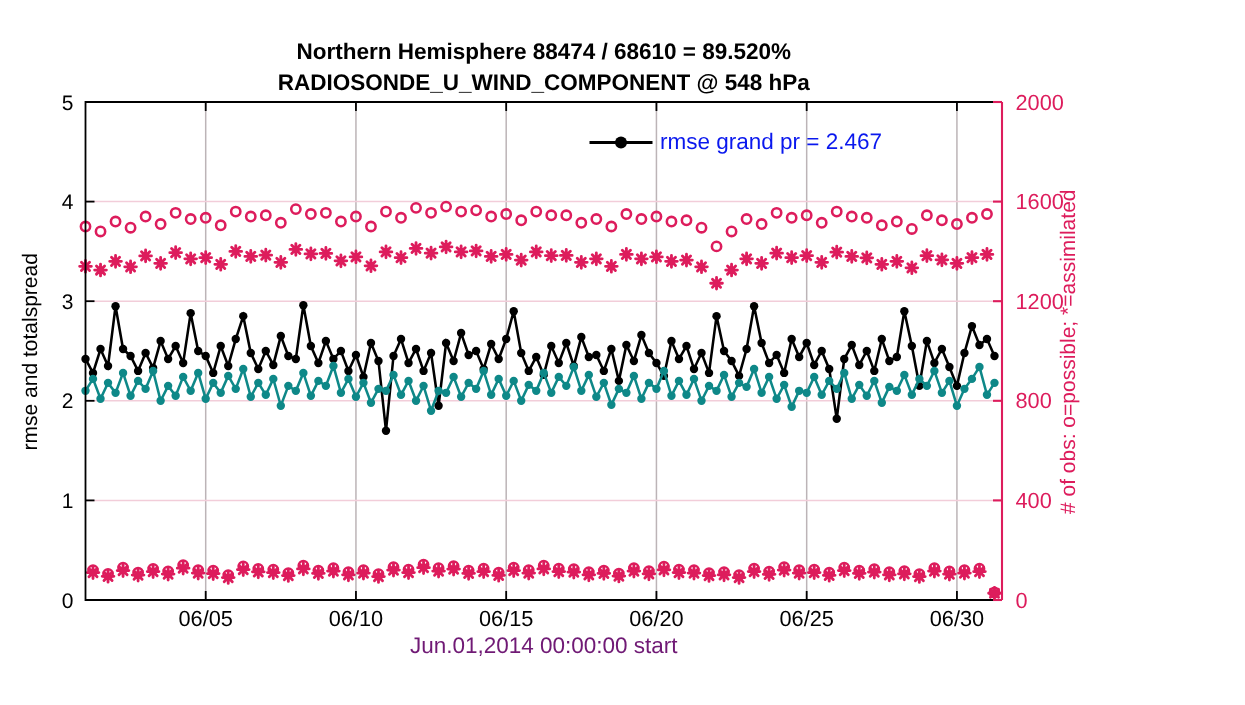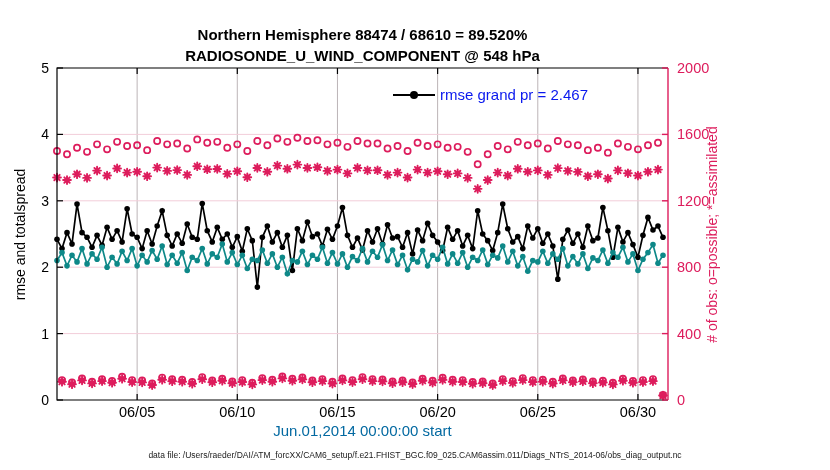--- a/index.html
+++ b/index.html
@@ -24,21 +24,21 @@
   .ylabel-left{
     position:absolute;left:-146px;top:226px;width:332px;height:17px;text-align:center;
     transform:rotate(-90deg);font-size:14px;color:#000000;
   }
   .ylabel-right{
     position:absolute;left:546px;top:226px;width:332px;height:17px;text-align:center;
     transform:rotate(-90deg);font-size:14px;color:#dd1c5c;
   }
   .xlabel{
     position:absolute;left:57px;top:422px;width:611px;text-align:center;
-    font-size:15px;color:#0369a1;
+    font-size:15px;color:#701a75;
   }
   .footer{
     position:absolute;left:0;top:450px;width:830px;text-align:center;
     font-size:8.5px;color:#1a1a1a;
   }
   svg{position:absolute;left:0;top:0;}
   svg text{font-family:"Liberation Sans", sans-serif;}
 </style>
 </head>
 <body>
@@ -619,15 +619,14 @@
         <span class="line"></span>
           <span class="dot"></span>
       </span>
       <span class="label">rmse grand pr = 2.467</span>
     </div>
   </div>
 
   <div class="ylabel-left">rmse and totalspread</div>
   <div class="ylabel-right"># of obs: o=possible; *=assimilated</div>
   <div class="xlabel">Jun.01,2014 00:00:00 start</div>
-  <div class="footer">data file: /Users/raeder/DAI/ATM_forcXX/CAM6_setup/f.e21.FHIST_BGC.f09_025.CAM6assim.011/Diags_NTrS_2014-06/obs_diag_output.nc</div>
 
 </div>
 
 </body></html>

